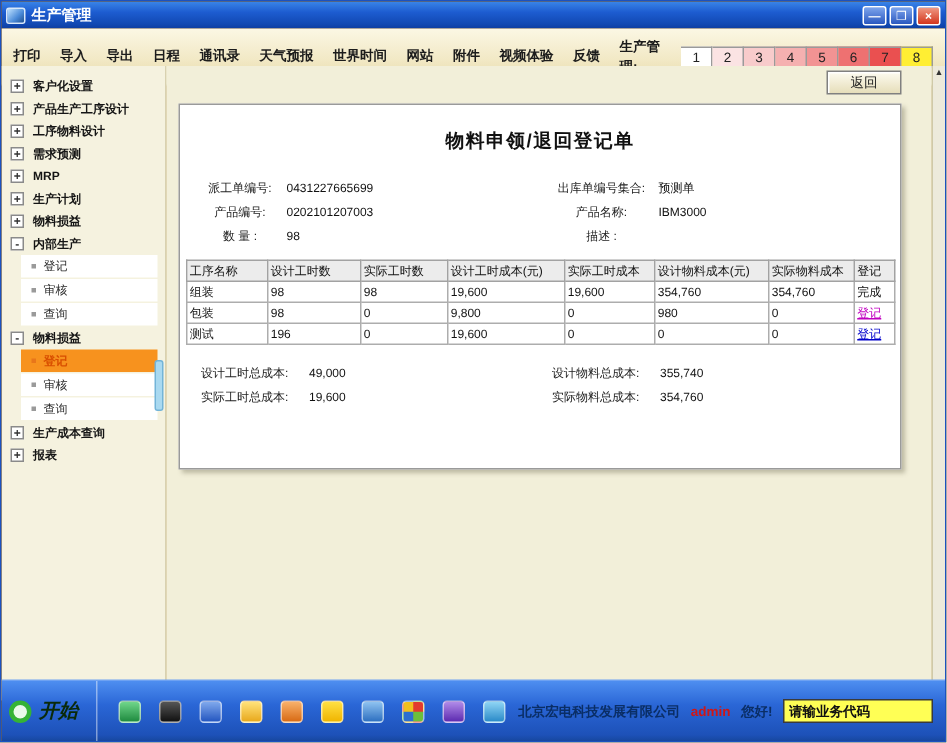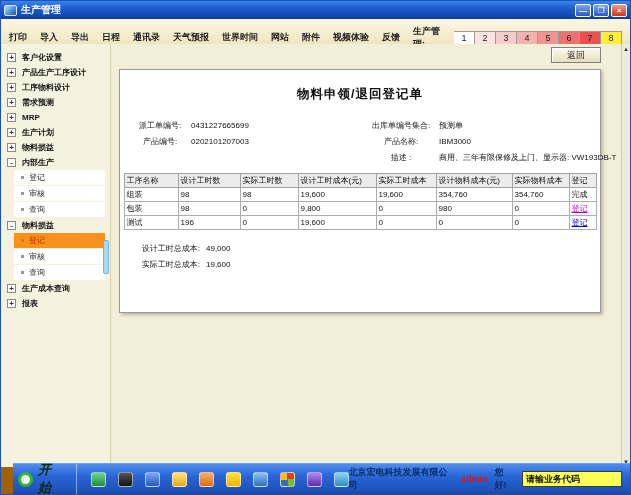--- a/index.html
+++ b/index.html
@@ -107,36 +107,35 @@
     white-space:nowrap; overflow:hidden; background:#fff;
   }
   .act-done { color:#111; }
   .act-link { color:#0000cc; text-decoration:underline; cursor:pointer; }
   .act-visited { color:#c000c0; text-decoration:underline; cursor:pointer; }
   .summary { position:relative; margin-top:10px; height:34px; }
   .scol { position:absolute; top:0; }
   .scol.sleft { left:14px; }
   .scol.sright { left:248px; }
   .srow { display:flex; height:16px; align-items:center; white-space:nowrap; }
-  .slabel { display:inline-block; width:66px; text-align:right; color:#222; }
+  .slabel { display:inline-block; width:66px; color:#222; }
   .svalue { margin-left:6px; }
   
   .main-scroll {
     width:9px; background:#edeadb; border-left:1px solid #cfc9a8;
     display:flex; flex-direction:column; justify-content:space-between;
     align-items:center; font-size:6px; color:#333; padding:1px 0;
   }
   .scroll-arrow { cursor:pointer; line-height:8px; }
   
   .taskbar {
-    position:absolute; bottom:0; left:0; right:0; height:31px;
+    position:absolute; bottom:0; left:0; right:0; height:41px;
     background:linear-gradient(180deg,#4e8ef0 0%,#2a66d6 40%,#1d51b8 90%,#17479f 100%);
     display:flex; align-items:center; color:#fff;
     border-top:1px solid #6ea2f2;
-    margin-left:12px;
   }
   .start {
     display:flex; align-items:center; gap:5px; padding:0 12px 0 5px;
     border-right:1px solid rgba(255,255,255,.45); height:100%; cursor:pointer;
   }
   .start-icon {
     width:15px; height:15px; border-radius:50%;
     border:3px solid #35b335; background:#eafaea;
   }
   .start-label { font-size:13px; font-weight:bold; font-style:italic; color:#0a2a0a; }
@@ -285,33 +284,36 @@
         <div class="form">
           <div class="fcol fleft">
             <div class="frow">
               <span class="flabel">派工单编号:</span>
               <span class="fvalue">0431227665699</span>
             </div>
             <div class="frow">
               <span class="flabel">产品编号:</span>
               <span class="fvalue">0202101207003</span>
             </div>
+            <div class="frow">
+              <span class="flabel">数 量 :</span>
+              <span class="fvalue">98</span>
+            </div>
           </div>
           <div class="fcol fright">
             <div class="frow">
               <span class="flabel">出库单编号集合:</span>
               <span class="fvalue">预测单</span>
             </div>
             <div class="frow">
               <span class="flabel">产品名称:</span>
               <span class="fvalue">IBM3000</span>
             </div>
             <div class="frow">
               <span class="flabel">描述 :</span>
-              <span class="fvalue">商用、三年有限保修及上门、显示器: VW193DB-T</span>
             </div>
           </div>
         </div>
 
         <table class="mtable">
           <colgroup>
             <col style="width:54px">
               <col style="width:62px">
               <col style="width:58px">
               <col style="width:78px">
@@ -368,20 +370,30 @@
           <div class="scol sleft">
             <div class="srow">
               <span class="slabel">设计工时总成本:</span>
               <span class="svalue">49,000</span>
             </div>
             <div class="srow">
               <span class="slabel">实际工时总成本:</span>
               <span class="svalue">19,600</span>
             </div>
           </div>
+          <div class="scol sright">
+            <div class="srow">
+              <span class="slabel">设计物料总成本:</span>
+              <span class="svalue">355,740</span>
+            </div>
+            <div class="srow">
+              <span class="slabel">实际物料总成本:</span>
+              <span class="svalue">354,760</span>
+            </div>
+          </div>
         </div>
       </div>
     </div>
 
     <div class="main-scroll">
       <span class="scroll-arrow">▲</span>
       <span class="scroll-arrow">▼</span>
     </div>
   </div>
 

